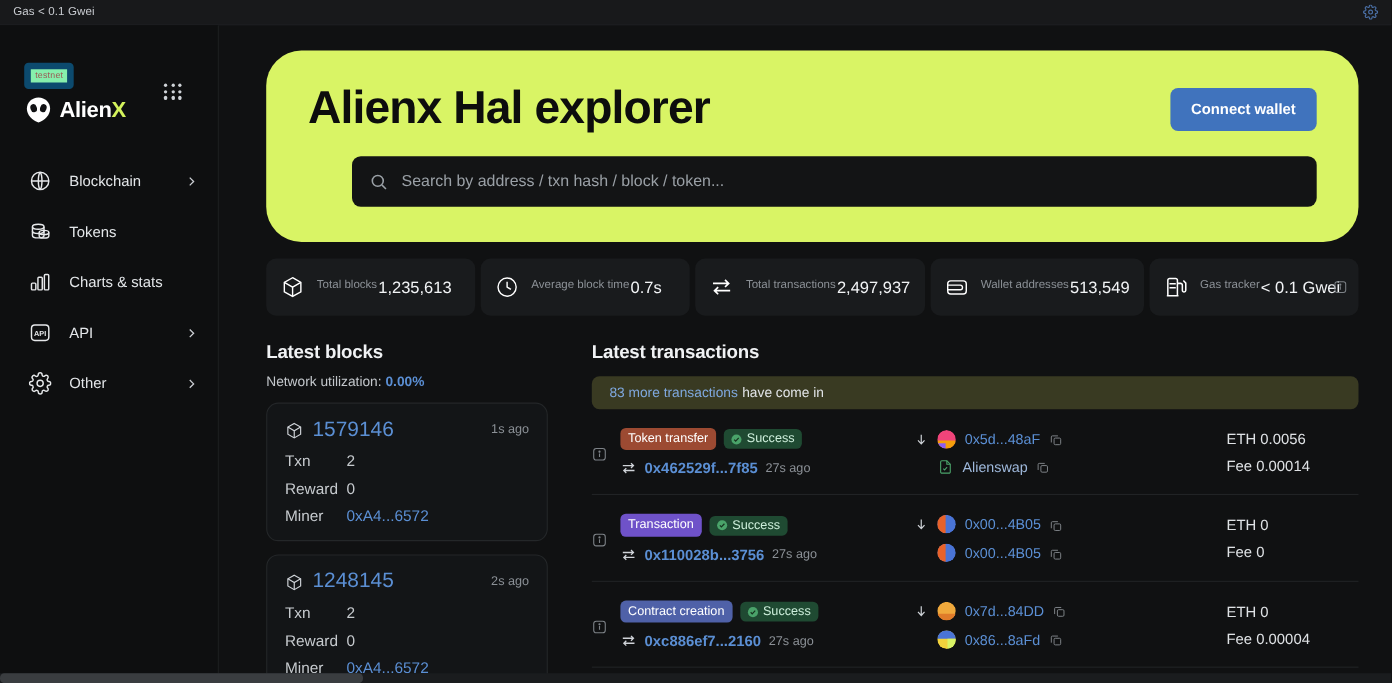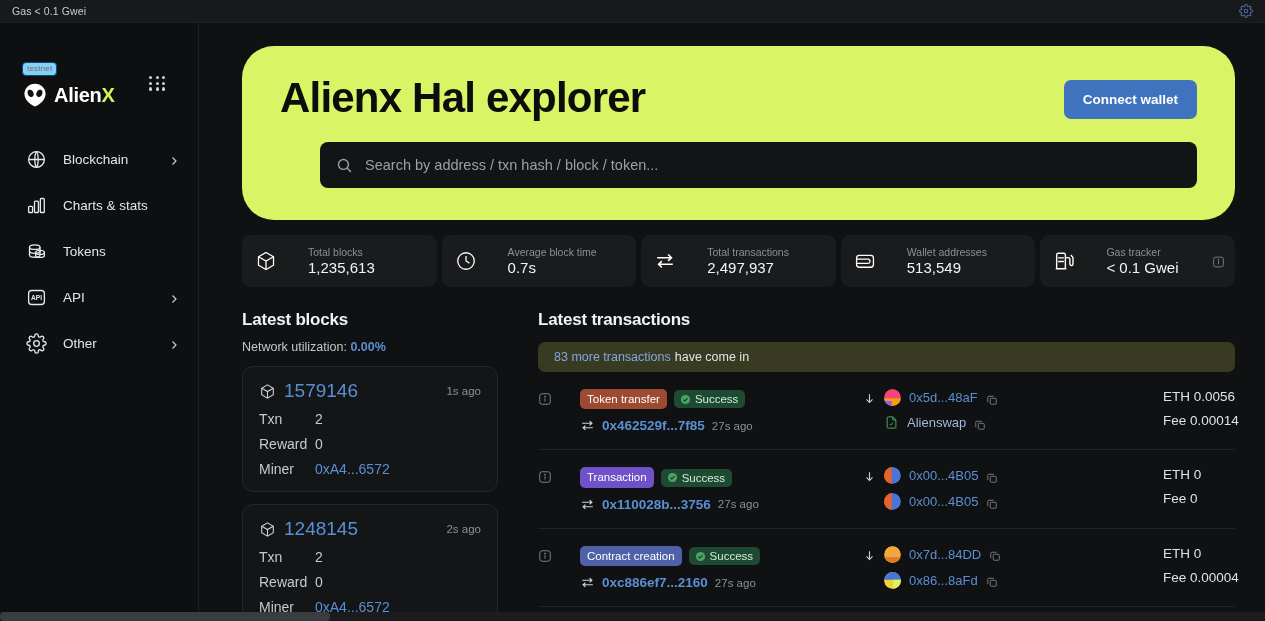--- a/index.html
+++ b/index.html
@@ -29,23 +29,23 @@
     width: 199px; flex: 0 0 199px;
     background: #0e0f10;
     border-right: 1px solid #1c1e20;
     padding: 0 0 0 0;
     position: relative;
   }
   .logo-block { padding: 34px 0 0 22px; position: relative; }
   .testnet-badge {
     display: inline-block;
     font-size: 8px; color: #9b5a55;
-    border: 1px solid #0c4a6e; border-radius: 4px;
+    border: 6px solid #0c4a6e; border-radius: 4px;
     padding: 1px 4px 2px; margin-bottom: 6px;
-    letter-spacing: .2px; background: #7dd3fc;
+    letter-spacing: .2px; background: #86efac;
   }
   .logo-row { display: flex; align-items: center; gap: 6px; }
   .alien-head { width: 26px; height: 26px; flex: 0 0 26px; }
   .logo-text { font-size: 20px; font-weight: 700; letter-spacing: -.3px; line-height: 1; }
   .logo-text .w { color: #ffffff; }
   .logo-text .x { color: #d4f35c; }
   .apps-grid {
     position: absolute; right: 32px; top: 53px;
     display: grid; grid-template-columns: repeat(3, 4px); gap: 2.5px;
   }
@@ -103,21 +103,21 @@
   .search-input::placeholder { color: #9aa0a6; }
 
   
   .stats { display: flex; gap: 5px; margin-top: 15px; }
   .stat-card {
     flex: 1; background: #191b1d; border-radius: 9px;
     height: 52px; display: flex; align-items: center; gap: 11px;
     padding: 0 13px; position: relative;
   }
   .stat-icon { width: 22px; height: 22px; flex: 0 0 22px; color: #ffffff; }
-  .stat-text { display: flex; flex-direction: column; gap: 1px; min-width: 0; margin-left: 20px; }
+  .stat-text { display: flex; flex-direction: row; gap: 1px; min-width: 0; }
   .stat-label { font-size: 10.5px; color: #8b9096; white-space: nowrap; }
   .stat-value { font-size: 15px; color: #f2f4f6; font-weight: 400; white-space: nowrap; }
   .stat-info { position: absolute; right: 10px; top: 50%; transform: translateY(-50%); width: 13px; height: 13px; color: #7d8287; }
 
   
   .cols { display: flex; gap: 40px; margin-top: 23px; }
   .col-blocks { width: 256px; flex: 0 0 256px; }
   .col-txs { flex: 1; min-width: 0; }
 
   .section-title { font-size: 17px; color: #f0f2f4; font-weight: 700; letter-spacing: -.2px; }
@@ -141,24 +141,24 @@
 
   .notice {
     margin-top: 12px;
     background: #393a22; border-radius: 7px;
     height: 30px; display: flex; align-items: center;
     padding: 0 16px; font-size: 12.5px; color: #e1e4e7;
   }
   .notice a { color: #7fa8de; text-decoration: none; margin-right: 4px; }
 
   .tx-row {
-    display: flex; align-items: flex-start;
+    display: flex; align-items: center;
     padding: 17px 2px 16px 0;
     border-bottom: 1px solid #212325;
-    gap: 16px;
+    gap: 0;
   }
   .tx-info-icon { width: 14px; height: 14px; color: #7d8287; flex: 0 0 14px; margin-top: 3px; }
   .tx-left { flex: 0 0 253px; margin-left: 12px; min-width: 0; }
   .tx-badges { display: flex; align-items: center; gap: 7px; }
   .badge {
     font-size: 11.5px; border-radius: 5px; padding: 3px 7px;
     color: #fff; white-space: nowrap; line-height: 1.25;
   }
   .badge-success {
     display: inline-flex; align-items: center; gap: 4px;
@@ -250,39 +250,39 @@
           <span class="nav-chevron">
             <svg viewBox="0 0 24 24" fill="none" stroke="currentColor" stroke-width="2.4">
                 <path d="M9 5l7 7-7 7"></path>
               </svg>
           </span>
         </div>
 
         <div class="nav-item">
           <span class="nav-icon">
             <svg viewBox="0 0 24 24" fill="none" stroke="currentColor" stroke-width="1.5">
-              <rect x="3" y="13" width="4.5" height="7" rx="1"></rect>
-              <rect x="9.7" y="7" width="4.5" height="13" rx="1"></rect>
-              <rect x="16.4" y="4" width="4.5" height="16" rx="1"></rect>
-            </svg>
-          </span>
-          <span class="nav-label">Charts &amp; stats</span>
-        </div>
-
-        <div class="nav-item">
-          <span class="nav-icon">
-            <svg viewBox="0 0 24 24" fill="none" stroke="currentColor" stroke-width="1.5">
               <ellipse cx="10" cy="7" rx="6" ry="2.6"></ellipse>
                 <path d="M4 7v4.5c0 1.4 2.7 2.6 6 2.6s6-1.2 6-2.6V7"></path>
               <path d="M4 11.5V16c0 1.4 2.7 2.6 6 2.6s6-1.2 6-2.6v-4.5"></path>
               <ellipse cx="16" cy="13" rx="5" ry="2.2"></ellipse>
                 <path d="M11 13v3.6c0 1.2 2.2 2.2 5 2.2s5-1 5-2.2V13"></path>
             </svg>
           </span>
           <span class="nav-label">Tokens</span>
+        </div>
+
+        <div class="nav-item">
+          <span class="nav-icon">
+            <svg viewBox="0 0 24 24" fill="none" stroke="currentColor" stroke-width="1.5">
+              <rect x="3" y="13" width="4.5" height="7" rx="1"></rect>
+              <rect x="9.7" y="7" width="4.5" height="13" rx="1"></rect>
+              <rect x="16.4" y="4" width="4.5" height="16" rx="1"></rect>
+            </svg>
+          </span>
+          <span class="nav-label">Charts &amp; stats</span>
         </div>
 
         <div class="nav-item">
           <span class="nav-icon">
             <svg viewBox="0 0 24 24" fill="none" stroke="currentColor" stroke-width="1.5">
               <rect x="3" y="4" width="18" height="16" rx="3.5"></rect>
               <text x="12" y="15.4" font-size="7.6" font-weight="700" fill="currentColor" stroke="none" text-anchor="middle" font-family="Liberation Sans, sans-serif">API</text>
             </svg>
           </span>
           <span class="nav-label">API</span>

